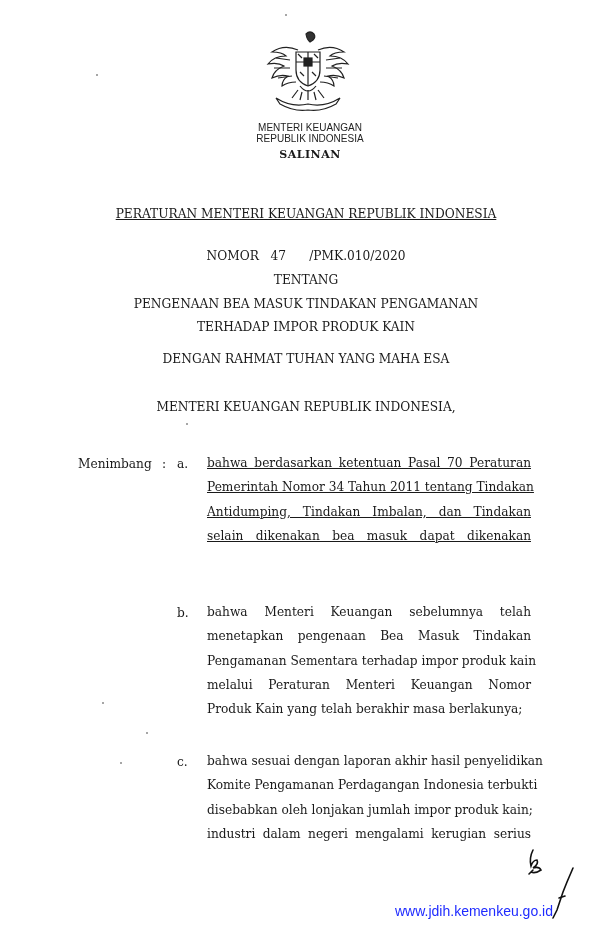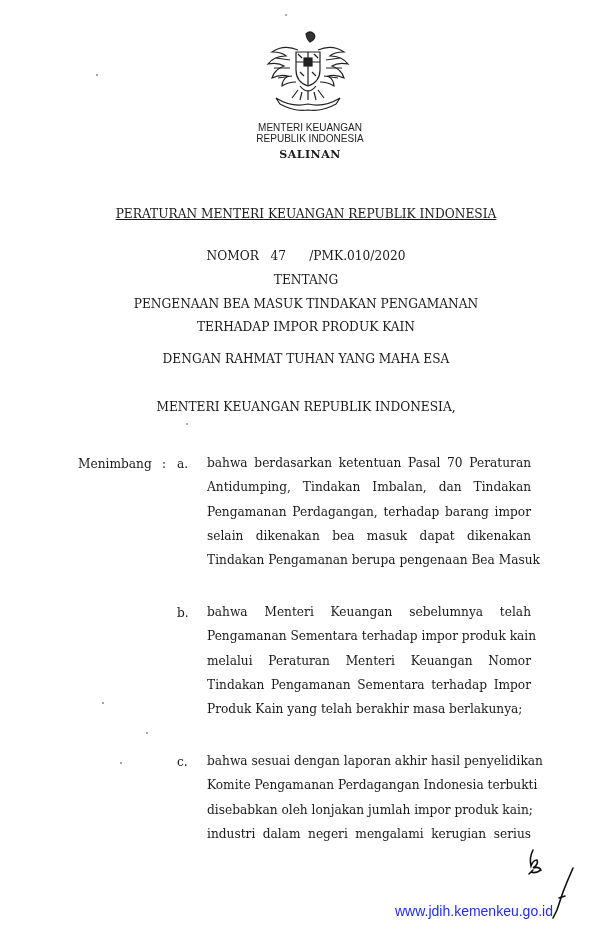--- a/index.html
+++ b/index.html
@@ -66,34 +66,33 @@
 <div class="abs center-line" style="top:297px;">PENGENAAN BEA MASUK TINDAKAN PENGAMANAN</div>
 <div class="abs center-line" style="top:308px;margin-top:12px;">TERHADAP IMPOR PRODUK KAIN</div>
 
 <div class="abs center-line" style="top:352px;">DENGAN RAHMAT TUHAN YANG MAHA ESA</div>
 <div class="abs center-line" style="top:400px;">MENTERI KEUANGAN REPUBLIK INDONESIA,</div>
 
 <div class="abs label-menimbang">Menimbang</div>
 <div class="abs colon">:</div>
 
 <div class="abs item-letter" style="left:177px; top:457px;">a.</div>
-<div class="abs item-body" style="top:451px;">
+<div class="abs item-body" style="top:451px;text-decoration:underline;">
   <span class="ln">bahwa berdasarkan ketentuan Pasal 70 Peraturan</span>
+  <span class="ln">Pemerintah Nomor 34 Tahun 2011 tentang Tindakan</span>
   <span class="ln">Antidumping, Tindakan Imbalan, dan Tindakan</span>
-  <span class="ln">Pengamanan Perdagangan, terhadap barang impor</span>
   <span class="ln">selain dikenakan bea masuk dapat dikenakan</span>
-  <span class="ln">Tindakan Pengamanan berupa pengenaan Bea Masuk</span>
 </div>
 
 <div class="abs item-letter" style="left:177px; top:606px;">b.</div>
 <div class="abs item-body" style="top:600px;">
   <span class="ln">bahwa Menteri Keuangan sebelumnya telah</span>
+  <span class="ln">menetapkan pengenaan Bea Masuk Tindakan</span>
   <span class="ln">Pengamanan Sementara terhadap impor produk kain</span>
   <span class="ln">melalui Peraturan Menteri Keuangan Nomor</span>
-  <span class="ln">Tindakan Pengamanan Sementara terhadap Impor</span>
   <span class="ln last">Produk Kain yang telah berakhir masa berlakunya;</span>
 </div>
 
 <div class="abs item-letter" style="left:177px; top:755px;">c.</div>
 <div class="abs item-body" style="top:749px;">
   <span class="ln">bahwa sesuai dengan laporan akhir hasil penyelidikan</span>
   <span class="ln">Komite Pengamanan Perdagangan Indonesia terbukti</span>
   <span class="ln">disebabkan oleh lonjakan jumlah impor produk kain;</span>
   <span class="ln">industri dalam negeri mengalami kerugian serius</span>
 </div>

